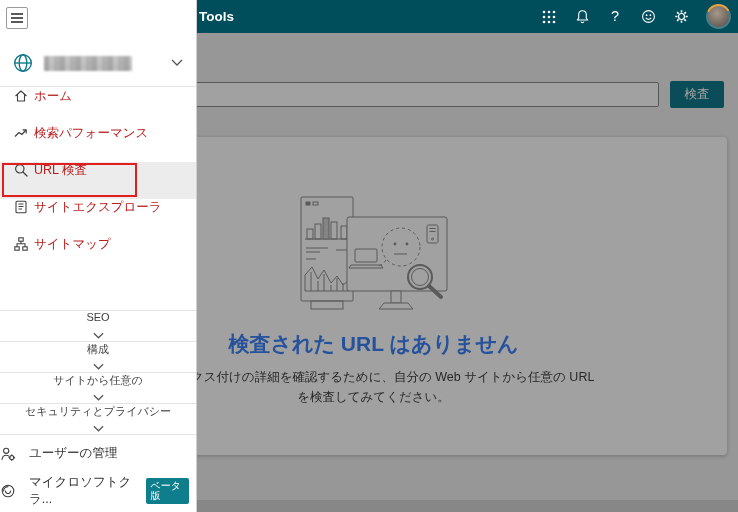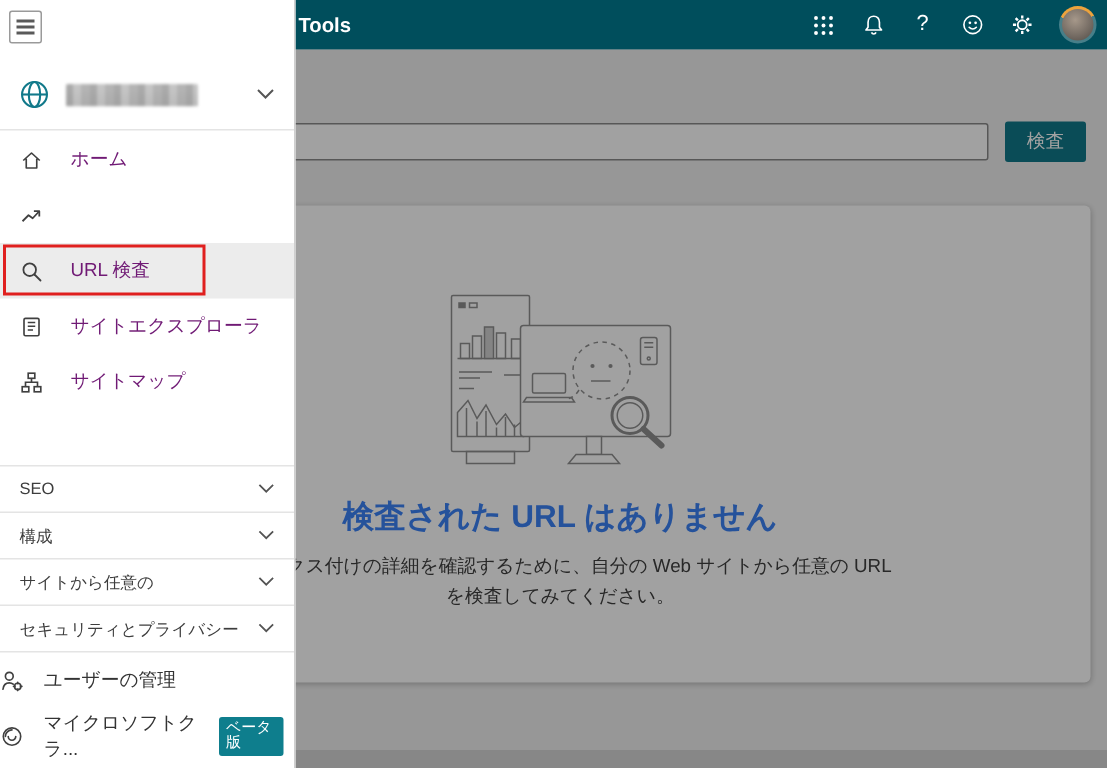--- a/index.html
+++ b/index.html
@@ -43,29 +43,29 @@
   .site-row{position:absolute;left:0;top:46px;width:100%;height:34px;display:flex;align-items:center;cursor:pointer;}
   .site-globe{margin-left:12px;flex:none;display:flex;}
   .site-blur{margin-left:10px;width:88px;height:15px;border-radius:1px;
       background:repeating-linear-gradient(90deg,#c7c7c7 0 5px,#e6e6e6 5px 10px,#d2d2d2 10px 16px),
                  linear-gradient(180deg,#dcdcdc,#cfcfcf);
       background-blend-mode:multiply;filter:blur(1.1px);}
   .site-chevron{position:absolute;right:13px;top:13px;display:flex;}
   .sep-site{position:absolute;top:86px;left:0;right:0;height:1px;background:#e4e4e4;}
 
   .nav{position:absolute;top:88px;left:0;width:100%;}
-  .nav-item{height:37px;display:flex;align-items:center;padding-left:13px;gap:18px;font-size:12.5px;color:#701a75;cursor:pointer;}
+  .nav-item{height:37px;display:flex;align-items:flex-start;padding-left:13px;gap:5px;font-size:12.5px;color:#b91c1c;cursor:pointer;}
   .nav-item.active{background:#ececec;}
   .nicon{width:16px;height:16px;flex:none;display:flex;}
   .annotation-box{position:absolute;left:2px;top:163px;width:135px;height:34px;box-sizing:border-box;
       border:2px solid var(--annotation-red,#e0201f);z-index:6;pointer-events:none;}
 
   .sections{position:absolute;top:310px;left:0;width:100%;border-bottom:1px solid #e4e4e4;}
   .section-row{height:31px;box-sizing:border-box;border-top:1px solid #e4e4e4;display:flex;align-items:center;
-      justify-content:space-between;padding:0 13px;font-size:11px;color:#3d3d3d;cursor:pointer;}
+      justify-content:space-between;padding:0 13px;font-size:11px;color:#3d3d3d;cursor:pointer;flex-direction:column;}
 
   .bottom-items{position:absolute;top:435px;left:0;width:100%;}
   .bottom-item{height:37px;display:flex;align-items:center;gap:13px;font-size:12.5px;color:#333;cursor:pointer;}
   .beta-badge{margin-left:auto;margin-right:7px;background:var(--badge-teal,#0e7e8d);color:#fff;font-size:10px;
       font-weight:normal;padding:3px 5px;border-radius:2px;line-height:1;}
 </style>
 </head>
 <body>
 
 <div class="app">
@@ -202,20 +202,21 @@
         </span>
         <span>ホーム</span>
       </div>
       <div class="nav-item">
         <span class="nicon">
           <svg width="16" height="16" viewBox="0 0 16 16" fill="none" stroke="#404040" stroke-width="1.2" stroke-linejoin="round">
               <path d="M2 11.5 6 7.5l2.8 2L13 5"></path>
               <path d="M9.6 4.8h3.6v3.6"></path>
             </svg>
         </span>
+        <span>検索パフォーマンス</span>
       </div>
       <div class="nav-item active">
         <span class="nicon">
           <svg width="16" height="16" viewBox="0 0 16 16" fill="none" stroke="#404040" stroke-width="1.2" stroke-linecap="round">
               <circle cx="6.8" cy="6.8" r="4.2"></circle>
               <path d="M10 10l4 4"></path>
             </svg>
         </span>
         <span>URL 検査</span>
       </div>

